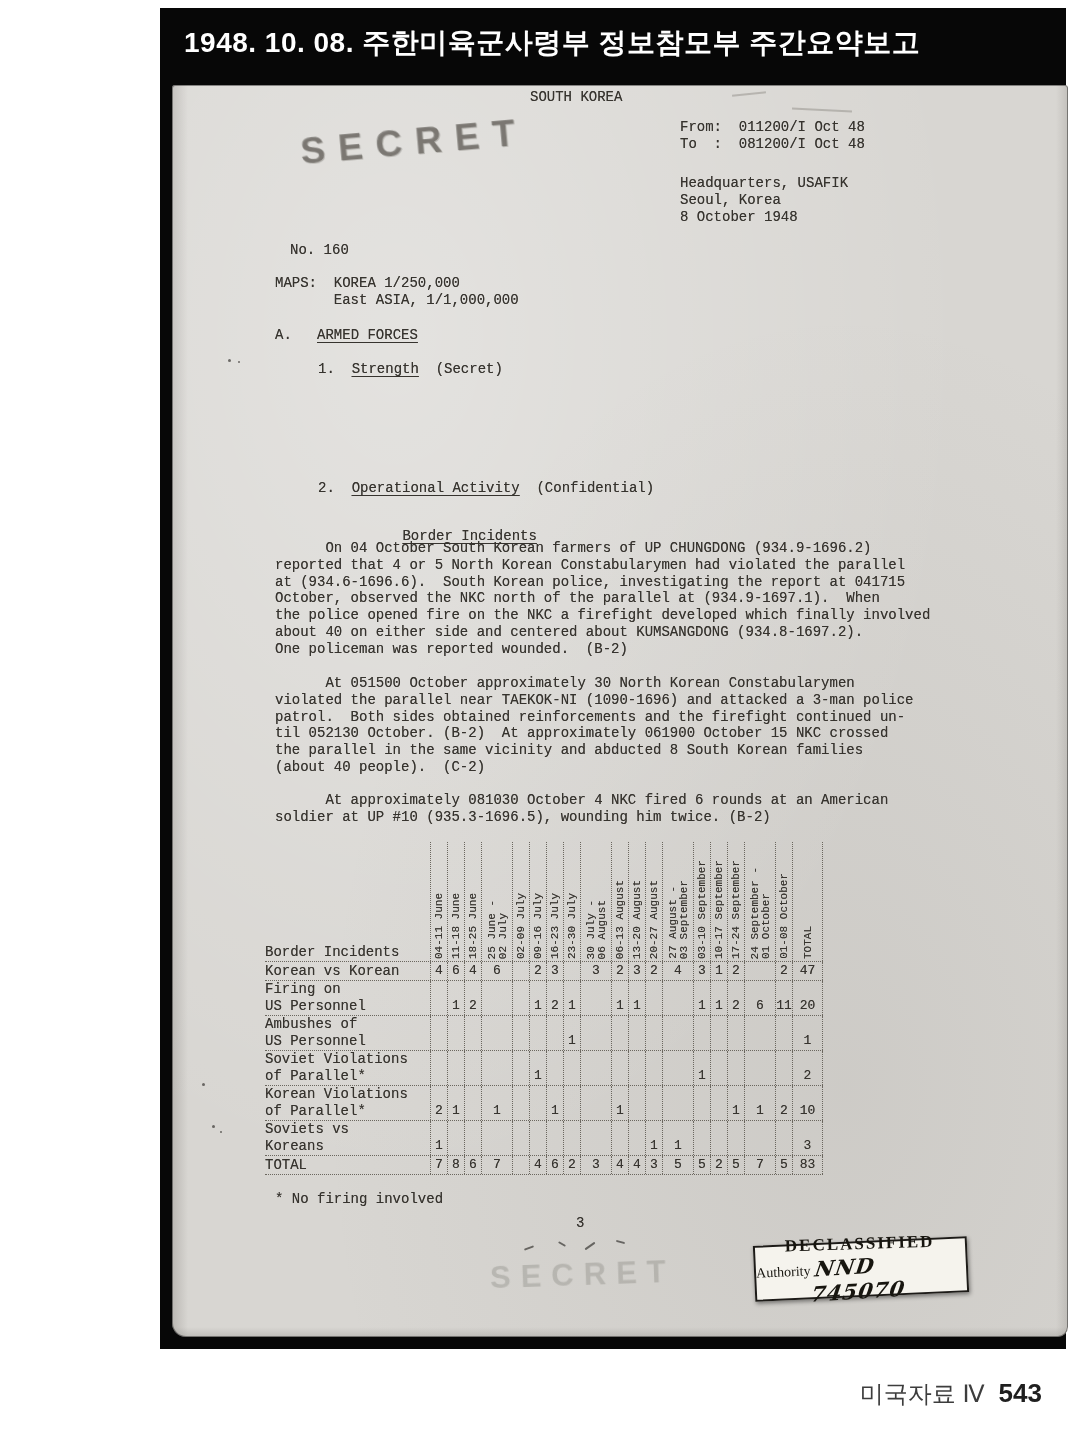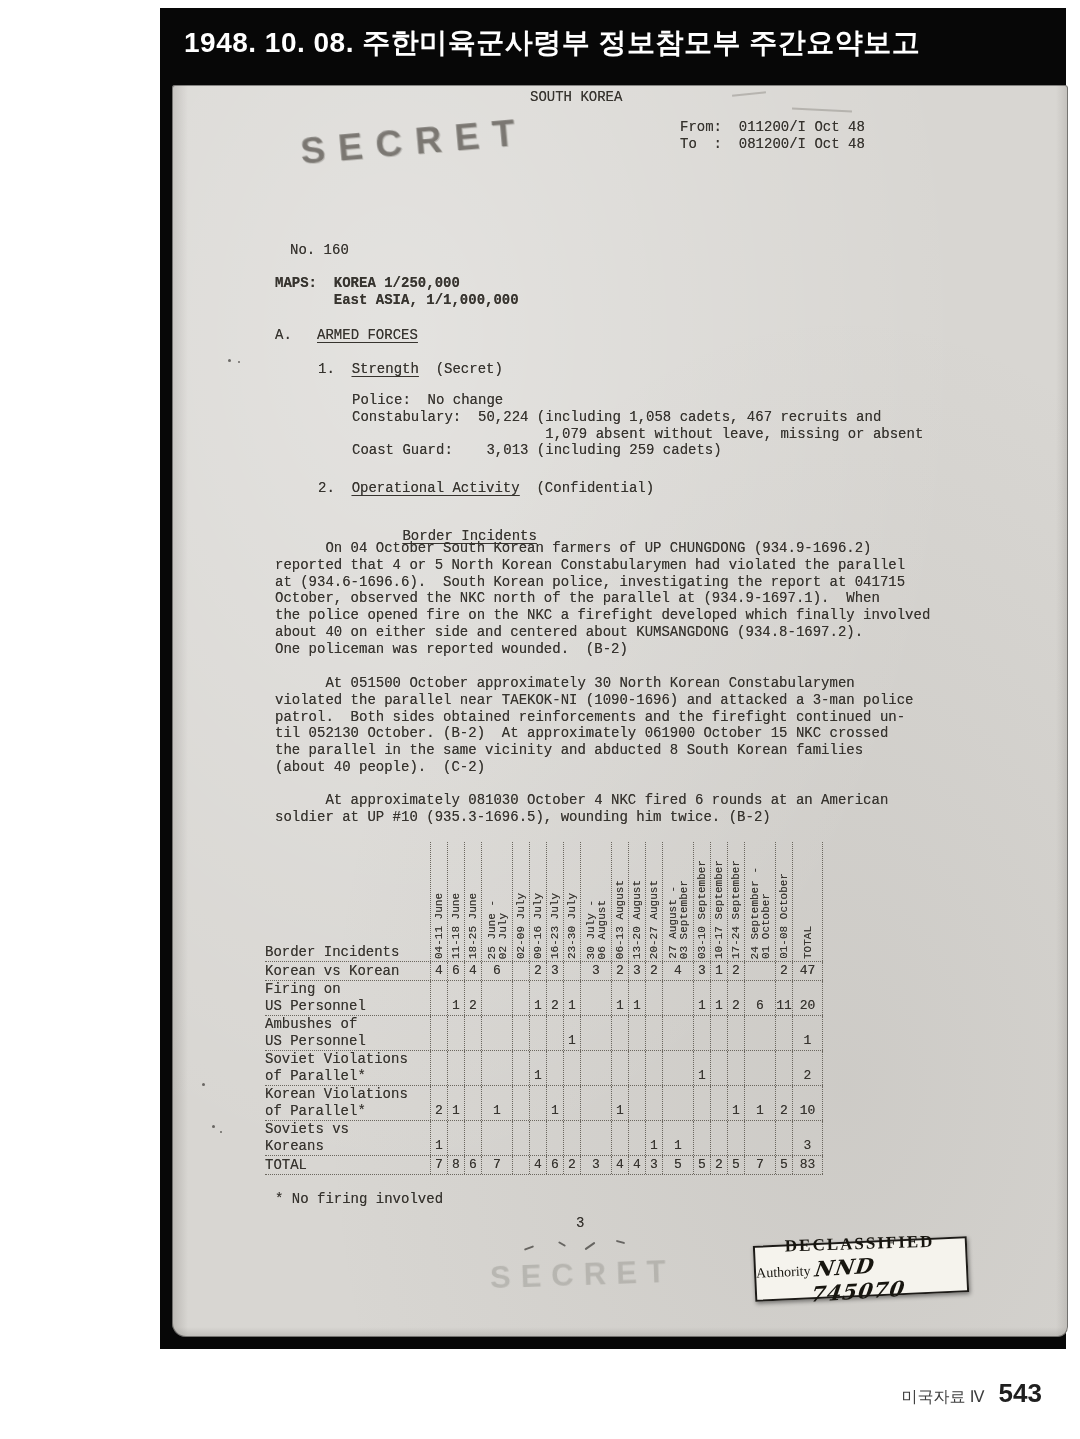--- a/index.html
+++ b/index.html
@@ -103,59 +103,58 @@
     display:flex;align-items:flex-end;justify-content:center;padding-bottom:2px;
   }
   
   .speck{position:absolute;background:rgba(45,42,38,0.65);border-radius:50%;}
   .scribble{position:absolute;background:rgba(30,28,25,0.6);border-radius:1px;}
   .faintline{position:absolute;background:rgba(70,66,60,0.25);}
   
   .footer{
     position:absolute;right:38px;top:1378px;display:flex;align-items:baseline;gap:14px;
   }
-  .footer-label{font-size:16px;color:#3d3d3d;}
+  .footer-label{font-size:24px;color:#3d3d3d;}
   .footer-page{font-size:26px;font-weight:bold;color:#1f1f1f;}
 </style>
 </head>
 <body>
 
 <div class="frame">
   <div class="kr-title">1948. 10. 08. 주한미육군사령부 정보참모부 주간요약보고</div>
 
   <div class="scan">
 
     <div class="typed" style="left:358px;top:4px;">SOUTH KOREA</div>
     <div class="secret-top">SECRET</div>
 
     <div class="typed" style="left:508px;top:34px;">From:  011200/I Oct 48
 To  :  081200/I Oct 48</div>
+    <div class="typed" style="left:508px;top:90px;">Headquarters, USAFIK
+Seoul, Korea
+8 October 1948</div>
 
     <div class="typed" style="left:118px;top:157px;">No. 160</div>
-    <div class="typed" style="left:103px;top:190px;font-weight:bold;">MAPS:  KOREA 1/250,000
+    <div class="typed" style="left:103px;top:190px;">MAPS:  KOREA 1/250,000
        East ASIA, 1/1,000,000</div>
 
     <div class="typed hline" style="left:103px;top:242px;">
       <span>A.</span>
       <span class="gap">   </span>
       <span class="uline">ARMED FORCES</span>
     </div>
 
     <div class="typed hline" style="left:146px;top:276px;">
       <span>1.</span>
       <span class="gap">  </span>
       <span class="uline">Strength</span>
       <span class="gap">  </span>
       <span>(Secret)</span>
     </div>
 
-    <div class="typed" style="left:180px;top:307px;">Police:  No change
-Constabulary:  50,224 (including 1,058 cadets, 467 recruits and
-                       1,079 absent without leave, missing or absent
-Coast Guard:    3,013 (including 259 cadets)</div>
 
     <div class="typed hline" style="left:146px;top:395px;">
       <span>2.</span>
       <span class="gap">  </span>
       <span class="uline">Operational Activity</span>
       <span class="gap">  </span>
       <span>(Confidential)</span>
     </div>
 
     <div class="typed" style="left:180px;top:426px;">

